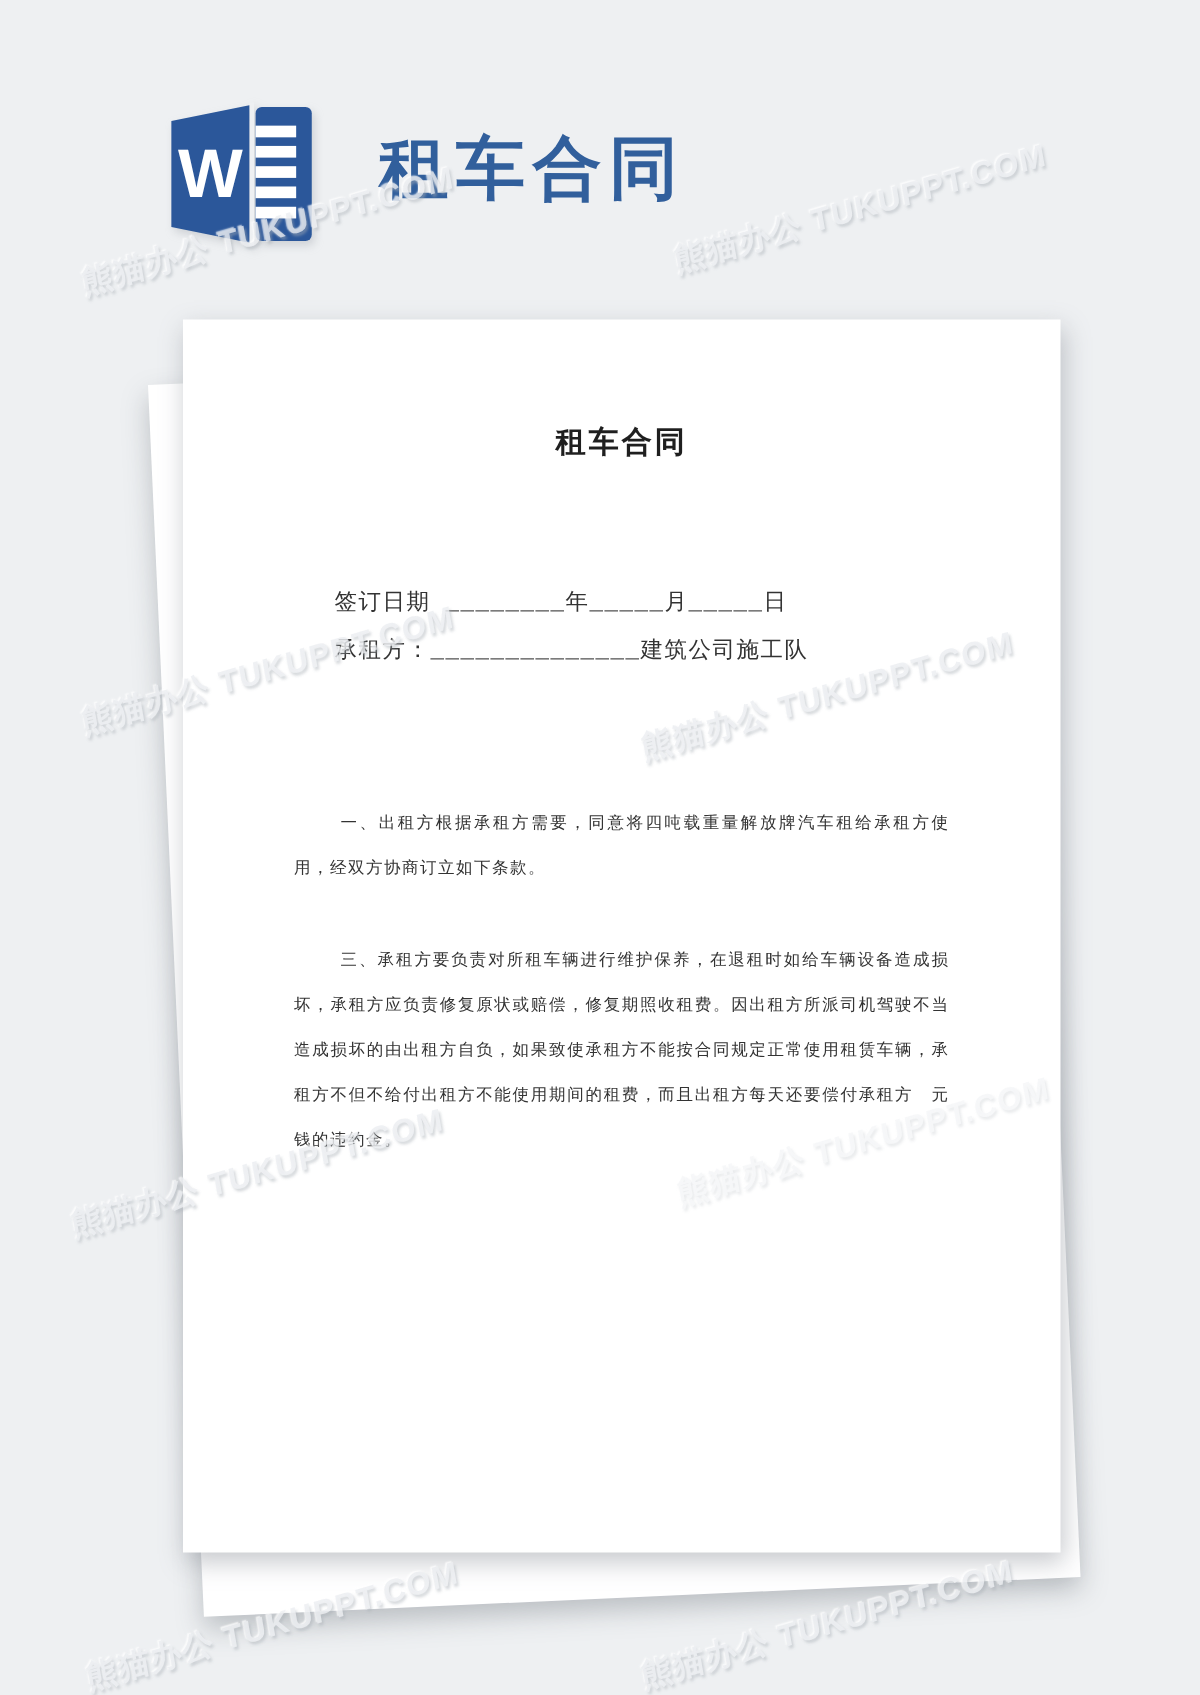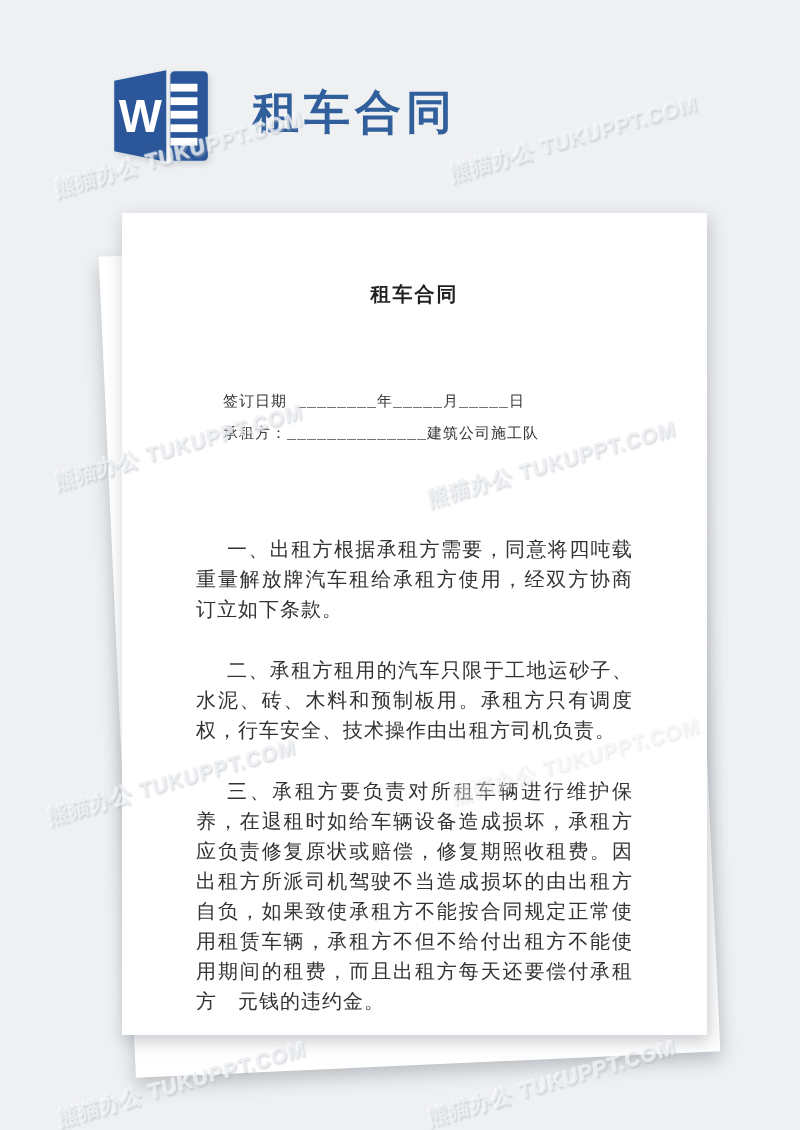--- a/index.html
+++ b/index.html
@@ -43,21 +43,21 @@
     color:#1f1f1f;letter-spacing:2px;
   }
   .info-block{
     position:absolute;left:101px;top:174px;
     font-size:15px;color:#333333;
   }
   .info-line{height:32px;line-height:32px;white-space:nowrap;letter-spacing:1px;font-family:Liberation Mono, monospace;}
 
   .doc-body{
     position:absolute;left:74px;top:321px;width:437px;
-    font-size:20px;color:#333333;text-align:justify;
+    font-size:11px;color:#333333;text-align:justify;
   }
   .doc-body p{
     margin:0 0 31px 0;line-height:30px;text-indent:31px;letter-spacing:1px;
   }
 
   
   .wm{
     position:absolute;z-index:30;pointer-events:none;white-space:nowrap;
     font-family:"Liberation Sans","DejaVu Sans",sans-serif;
     font-weight:bold;font-size:21px;letter-spacing:1px;
@@ -103,21 +103,20 @@
   <div class="page-main">
     <div class="doc-title">租车合同</div>
 
     <div class="info-block">
       <div class="info-line">签订日期 ________年_____月_____日</div>
       <div class="info-line">承租方：______________建筑公司施工队</div>
     </div>
 
     <div class="doc-body">
       <p>一、出租方根据承租方需要，同意将四吨载重量解放牌汽车租给承租方使用，经双方协商订立如下条款。</p>
-      <p>二、承租方租用的汽车只限于工地运砂子、水泥、砖、木料和预制板用。承租方只有调度权，行车安全、技术操作由出租方司机负责。</p>
       <p>三、承租方要负责对所租车辆进行维护保养，在退租时如给车辆设备造成损坏，承租方应负责修复原状或赔偿，修复期照收租费。因出租方所派司机驾驶不当造成损坏的由出租方自负，如果致使承租方不能按合同规定正常使用租赁车辆，承租方不但不给付出租方不能使用期间的租费，而且出租方每天还要偿付承租方　元钱的违约金。</p>
     </div>
   </div>
 
   <div class="wm wm1">熊猫办公 TUKUPPT.COM</div>
   <div class="wm wm2">熊猫办公 TUKUPPT.COM</div>
   <div class="wm wm3">熊猫办公 TUKUPPT.COM</div>
   <div class="wm wm4">熊猫办公 TUKUPPT.COM</div>
   <div class="wm wm5">熊猫办公 TUKUPPT.COM</div>
   <div class="wm wm6">熊猫办公 TUKUPPT.COM</div>

